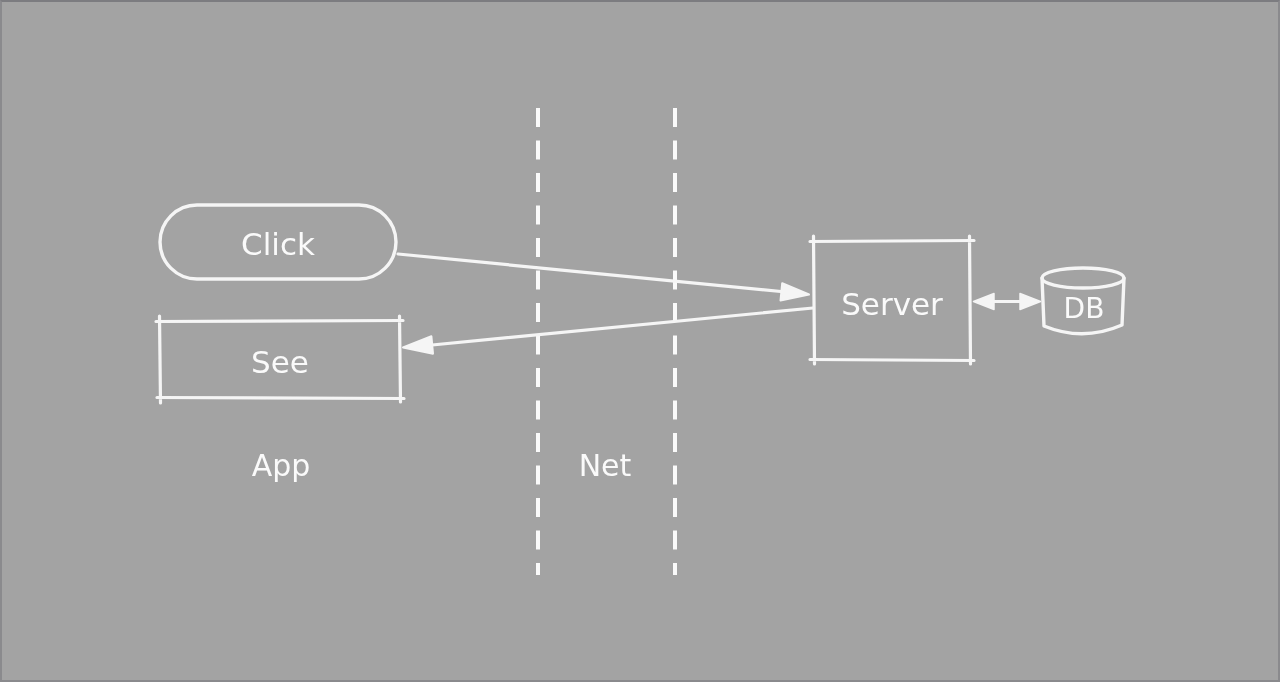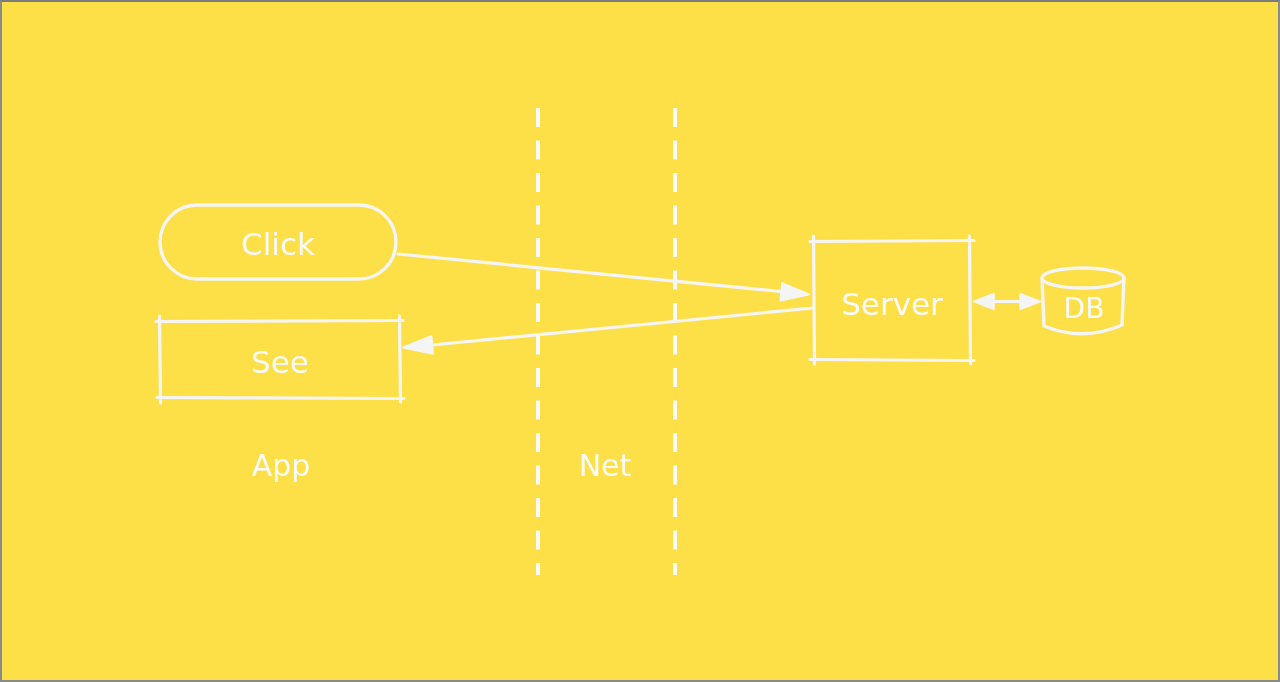--- a/index.html
+++ b/index.html
@@ -7,21 +7,21 @@
     padding: 0;
     background: #000;
   }
   .frame {
     position: relative;
     width: 1280px;
     height: 682px;
     box-sizing: border-box;
     border: 2px solid #8a8a8d;
     border-top-color: #7c7c80;
-    background: #fde047;
+    background: #a3a3a3;
     overflow: hidden;
   }
   .canvas-svg {
     position: absolute;
     left: 0;
     top: 0;
     width: 1276px;
     height: 678px;
   }
   .sketch-label {

